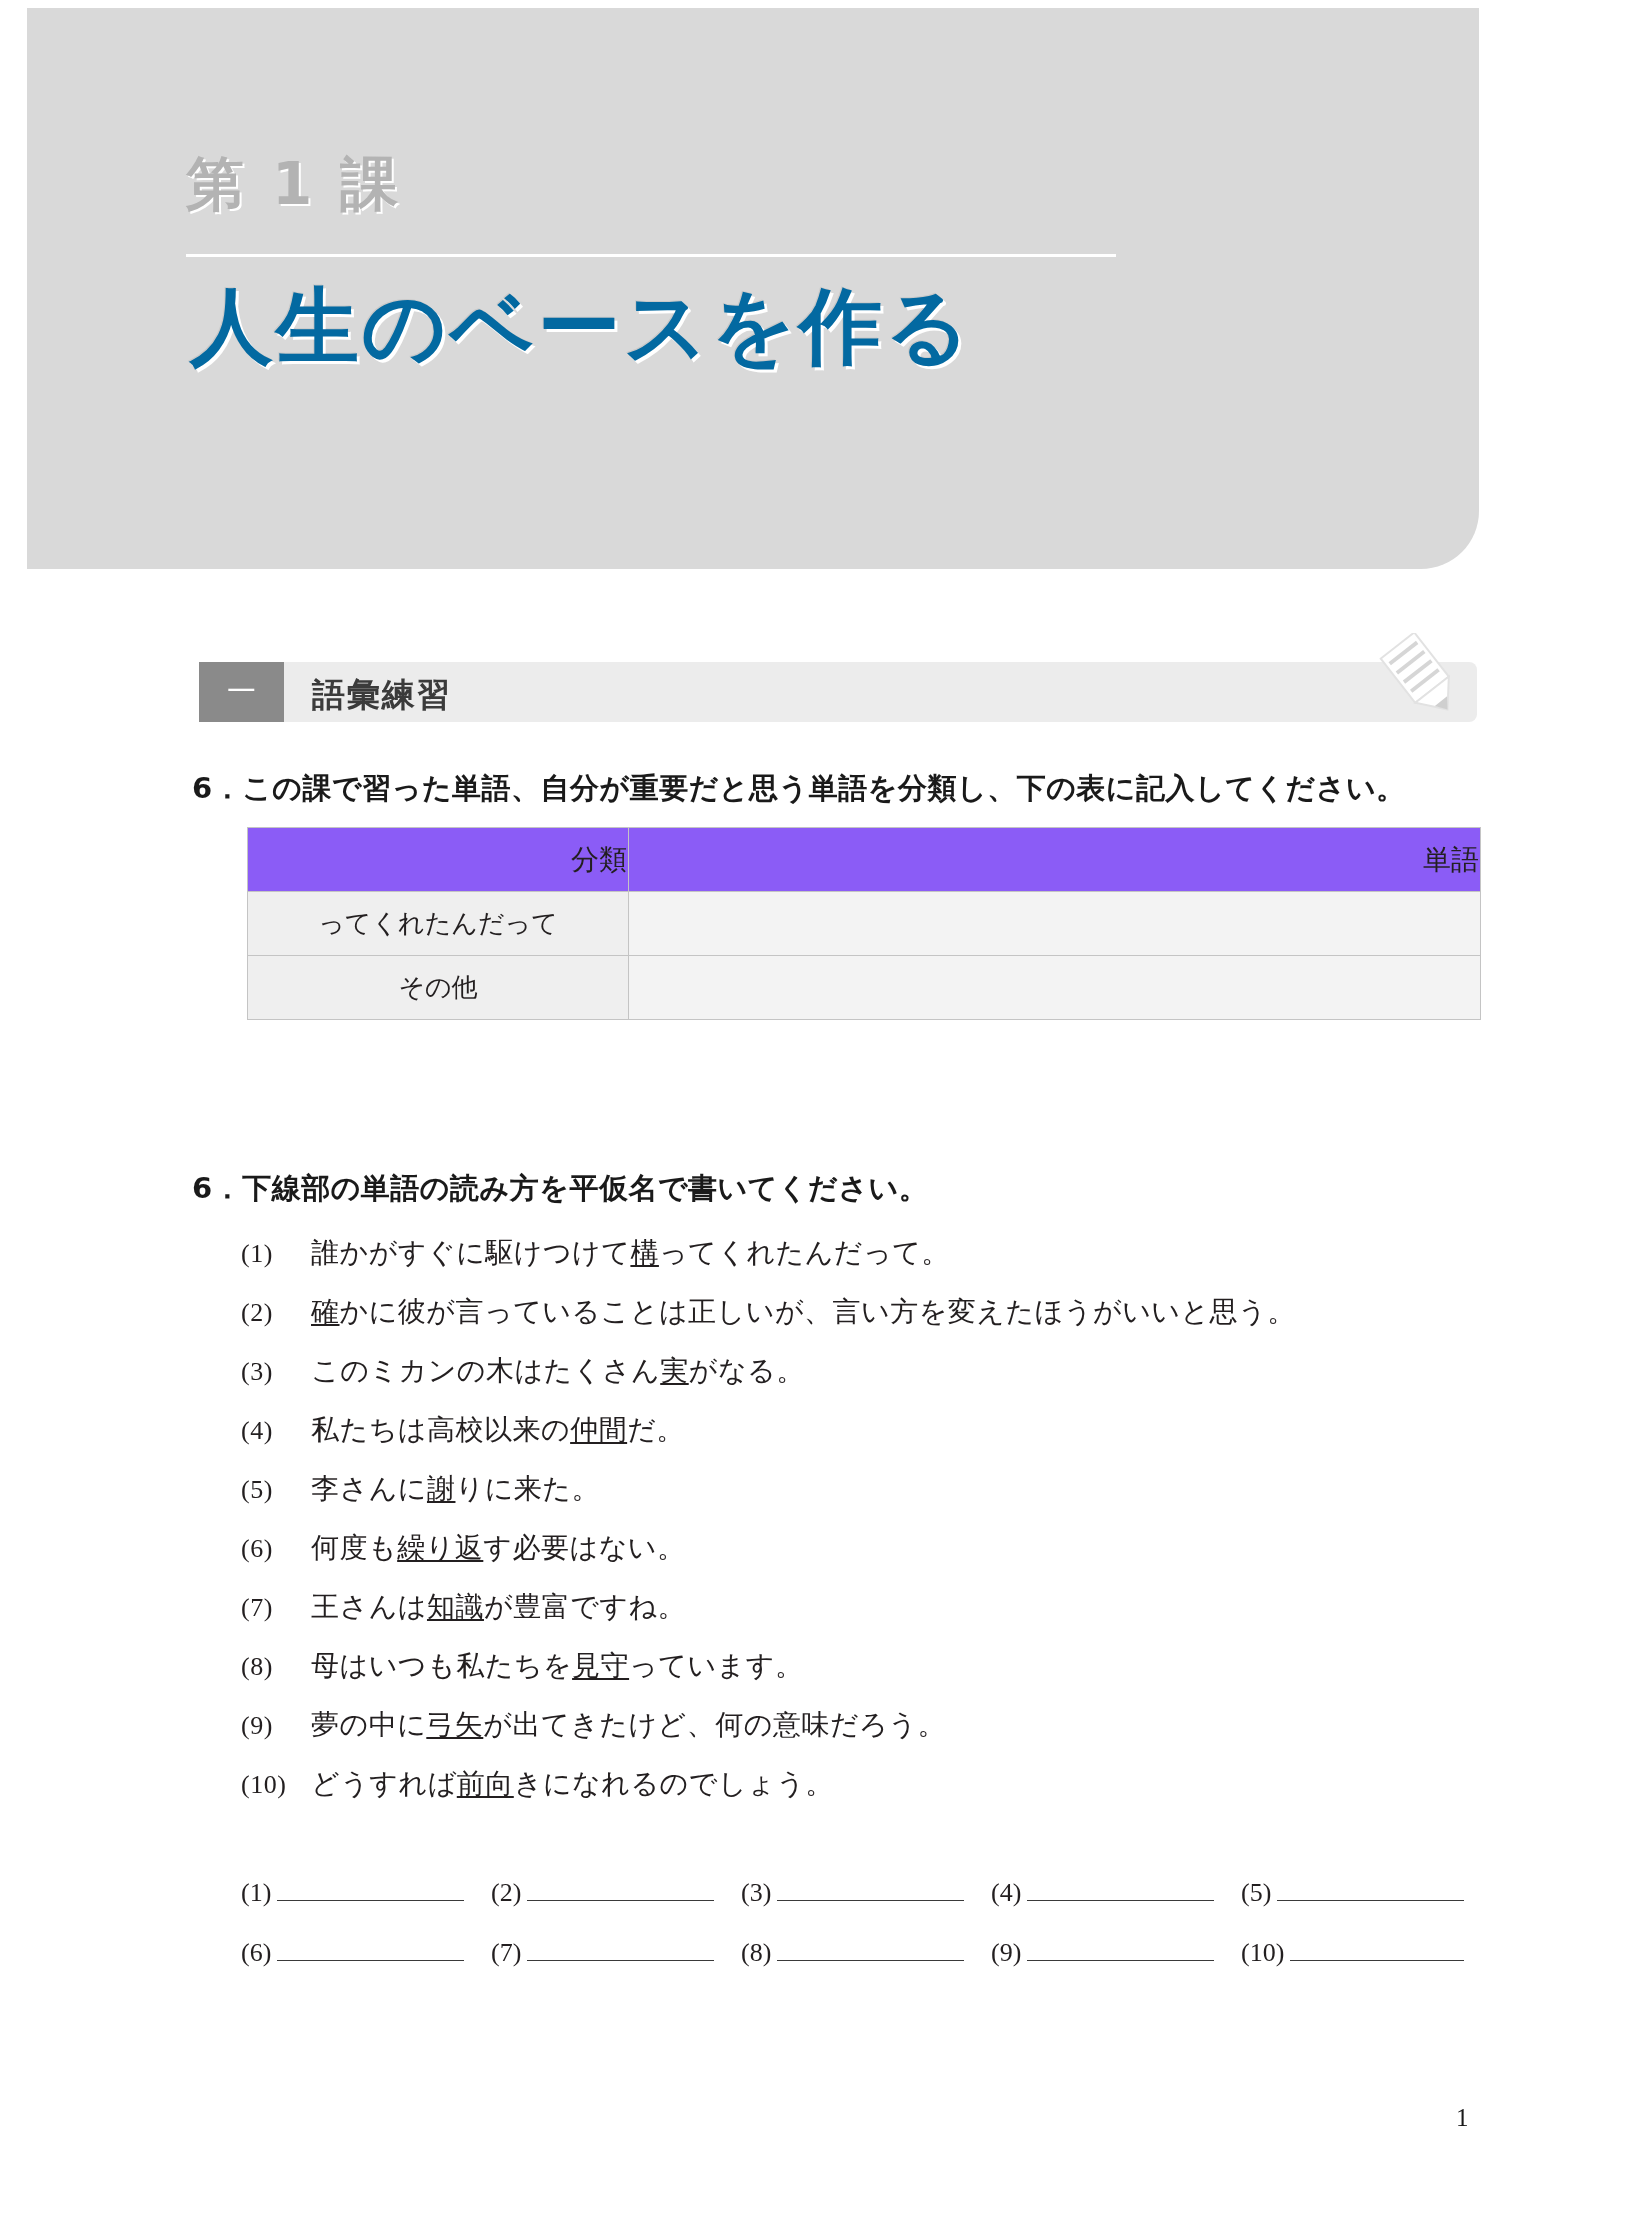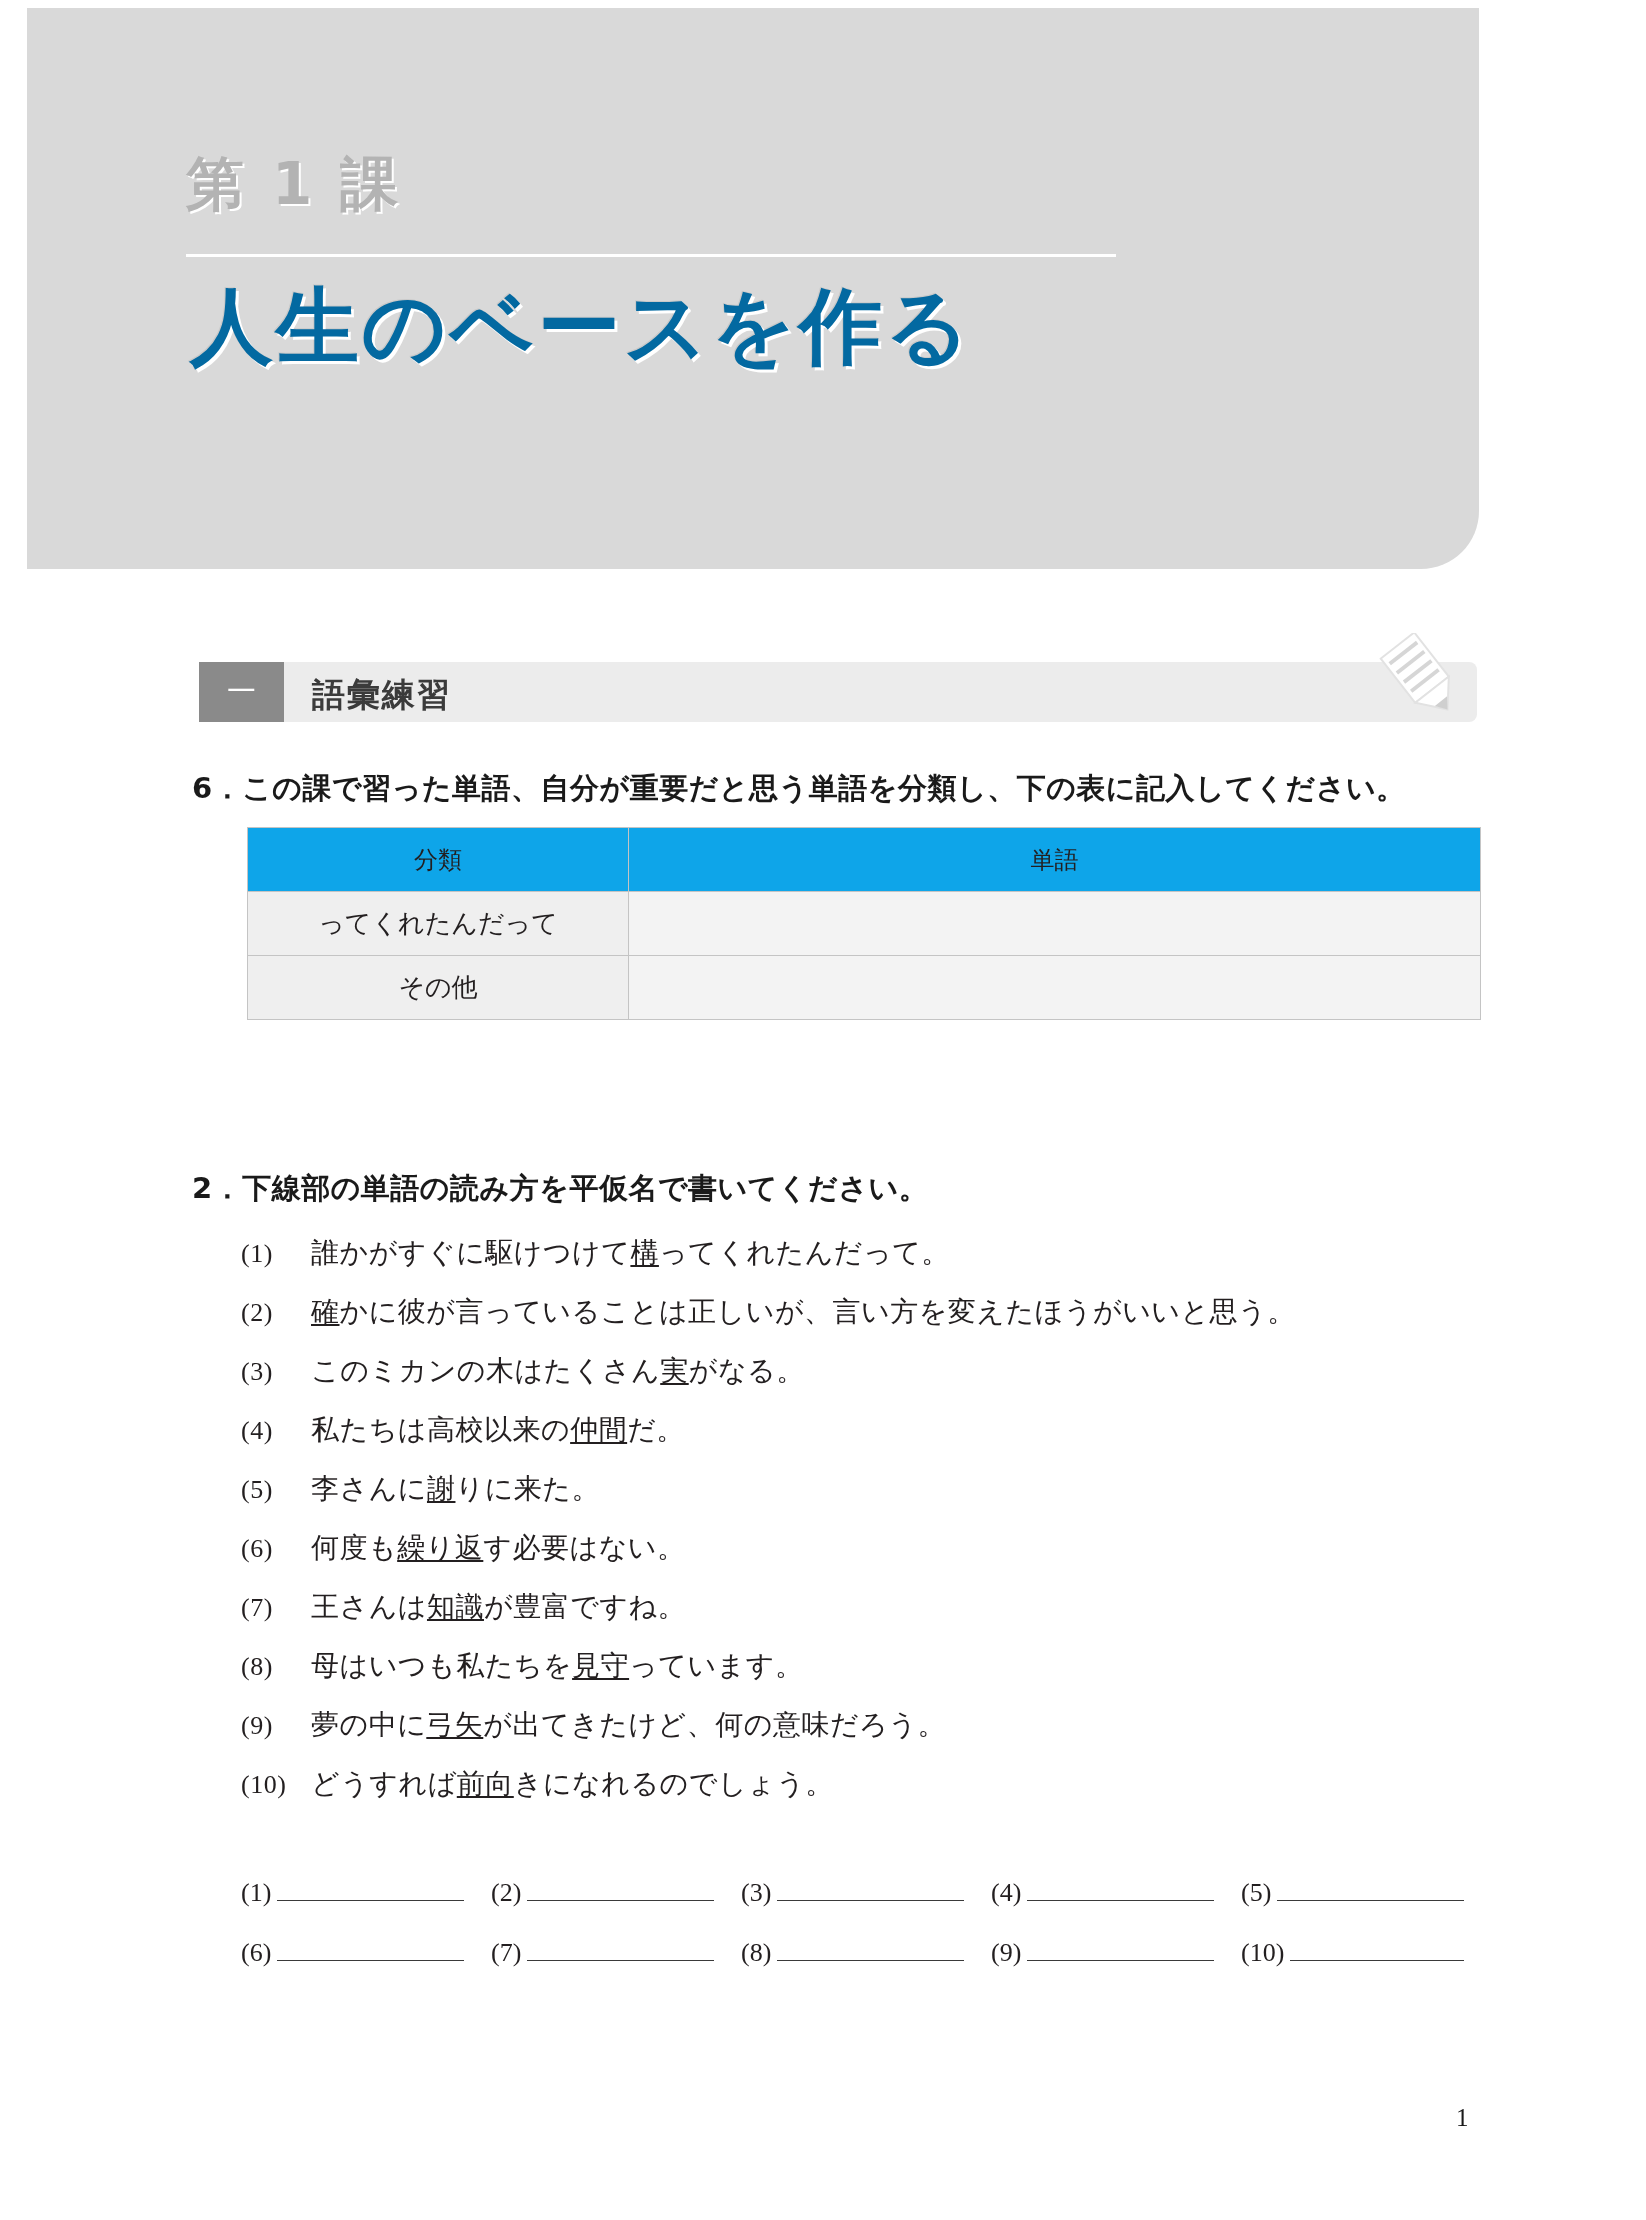--- a/index.html
+++ b/index.html
@@ -124,22 +124,23 @@
   }
   table.classify th,
   table.classify td {
     border: 1px solid #c4c4c4;
     height: 61px;
     text-align: center;
     vertical-align: middle;
     font-weight: normal;
   }
   table.classify thead th {
-    background: #0ea5e9;
-    font-size: 24px;
+    background: #8b5cf6;
+    font-size: 28px;
+    text-align: right;
   }
   table.classify tbody td.cat {
     background: #efefef;
     width: 378px;
   }
   table.classify tbody td.val {
     background: #f3f3f3;
   }
 
   
@@ -251,21 +252,21 @@
       <td class="cat">ってくれたんだって</td>
       <td class="val"></td>
     </tr>
     <tr>
       <td class="cat">その他</td>
       <td class="val"></td>
     </tr>
   </tbody>
 </table>
 
-<div class="q2-head">2．下線部の単語の読み方を平仮名で書いてください。</div>
+<div class="q2-head">6．下線部の単語の読み方を平仮名で書いてください。</div>
 
 <div class="q-list">
     <div class="q-item">
       <span class="q-num">(1)</span>
       <span class="q-text">誰かがすぐに駆けつけて<u>構</u>ってくれたんだって。</span>
     </div>
     <div class="q-item">
       <span class="q-num">(2)</span>
       <span class="q-text"><u>確</u>かに彼が言っていることは正しいが、言い方を変えたほうがいいと思う。</span>
     </div>

